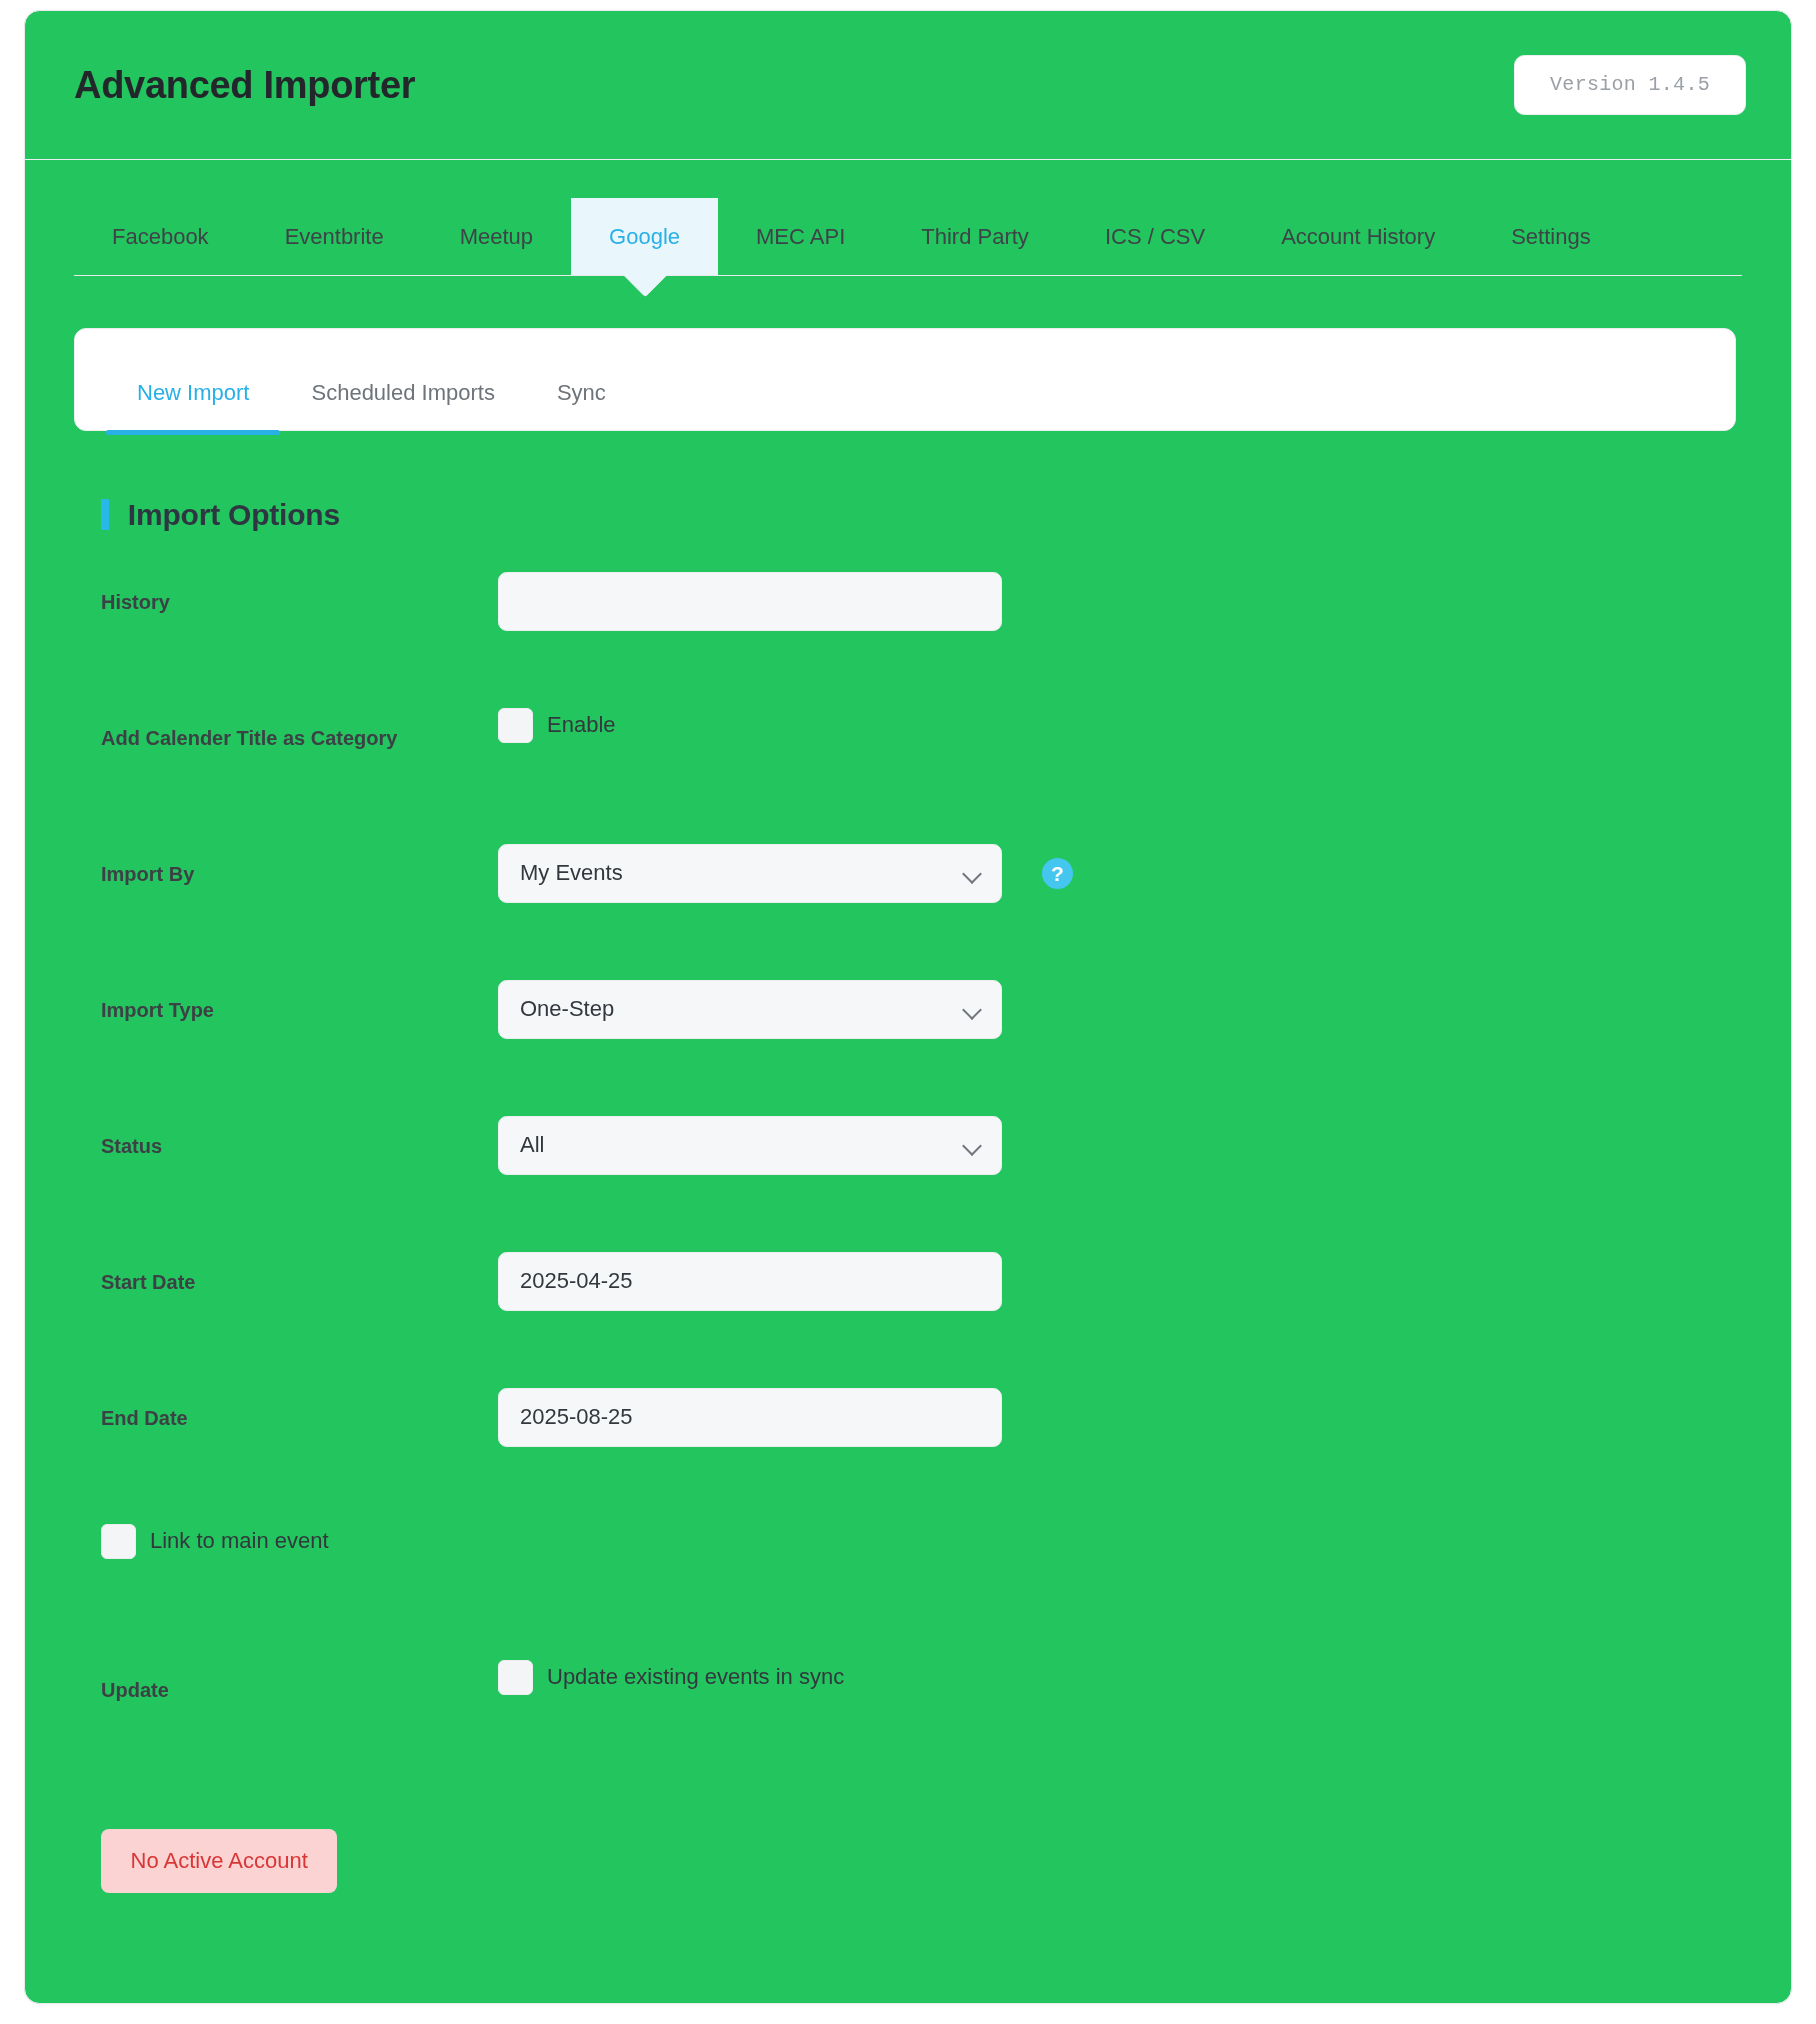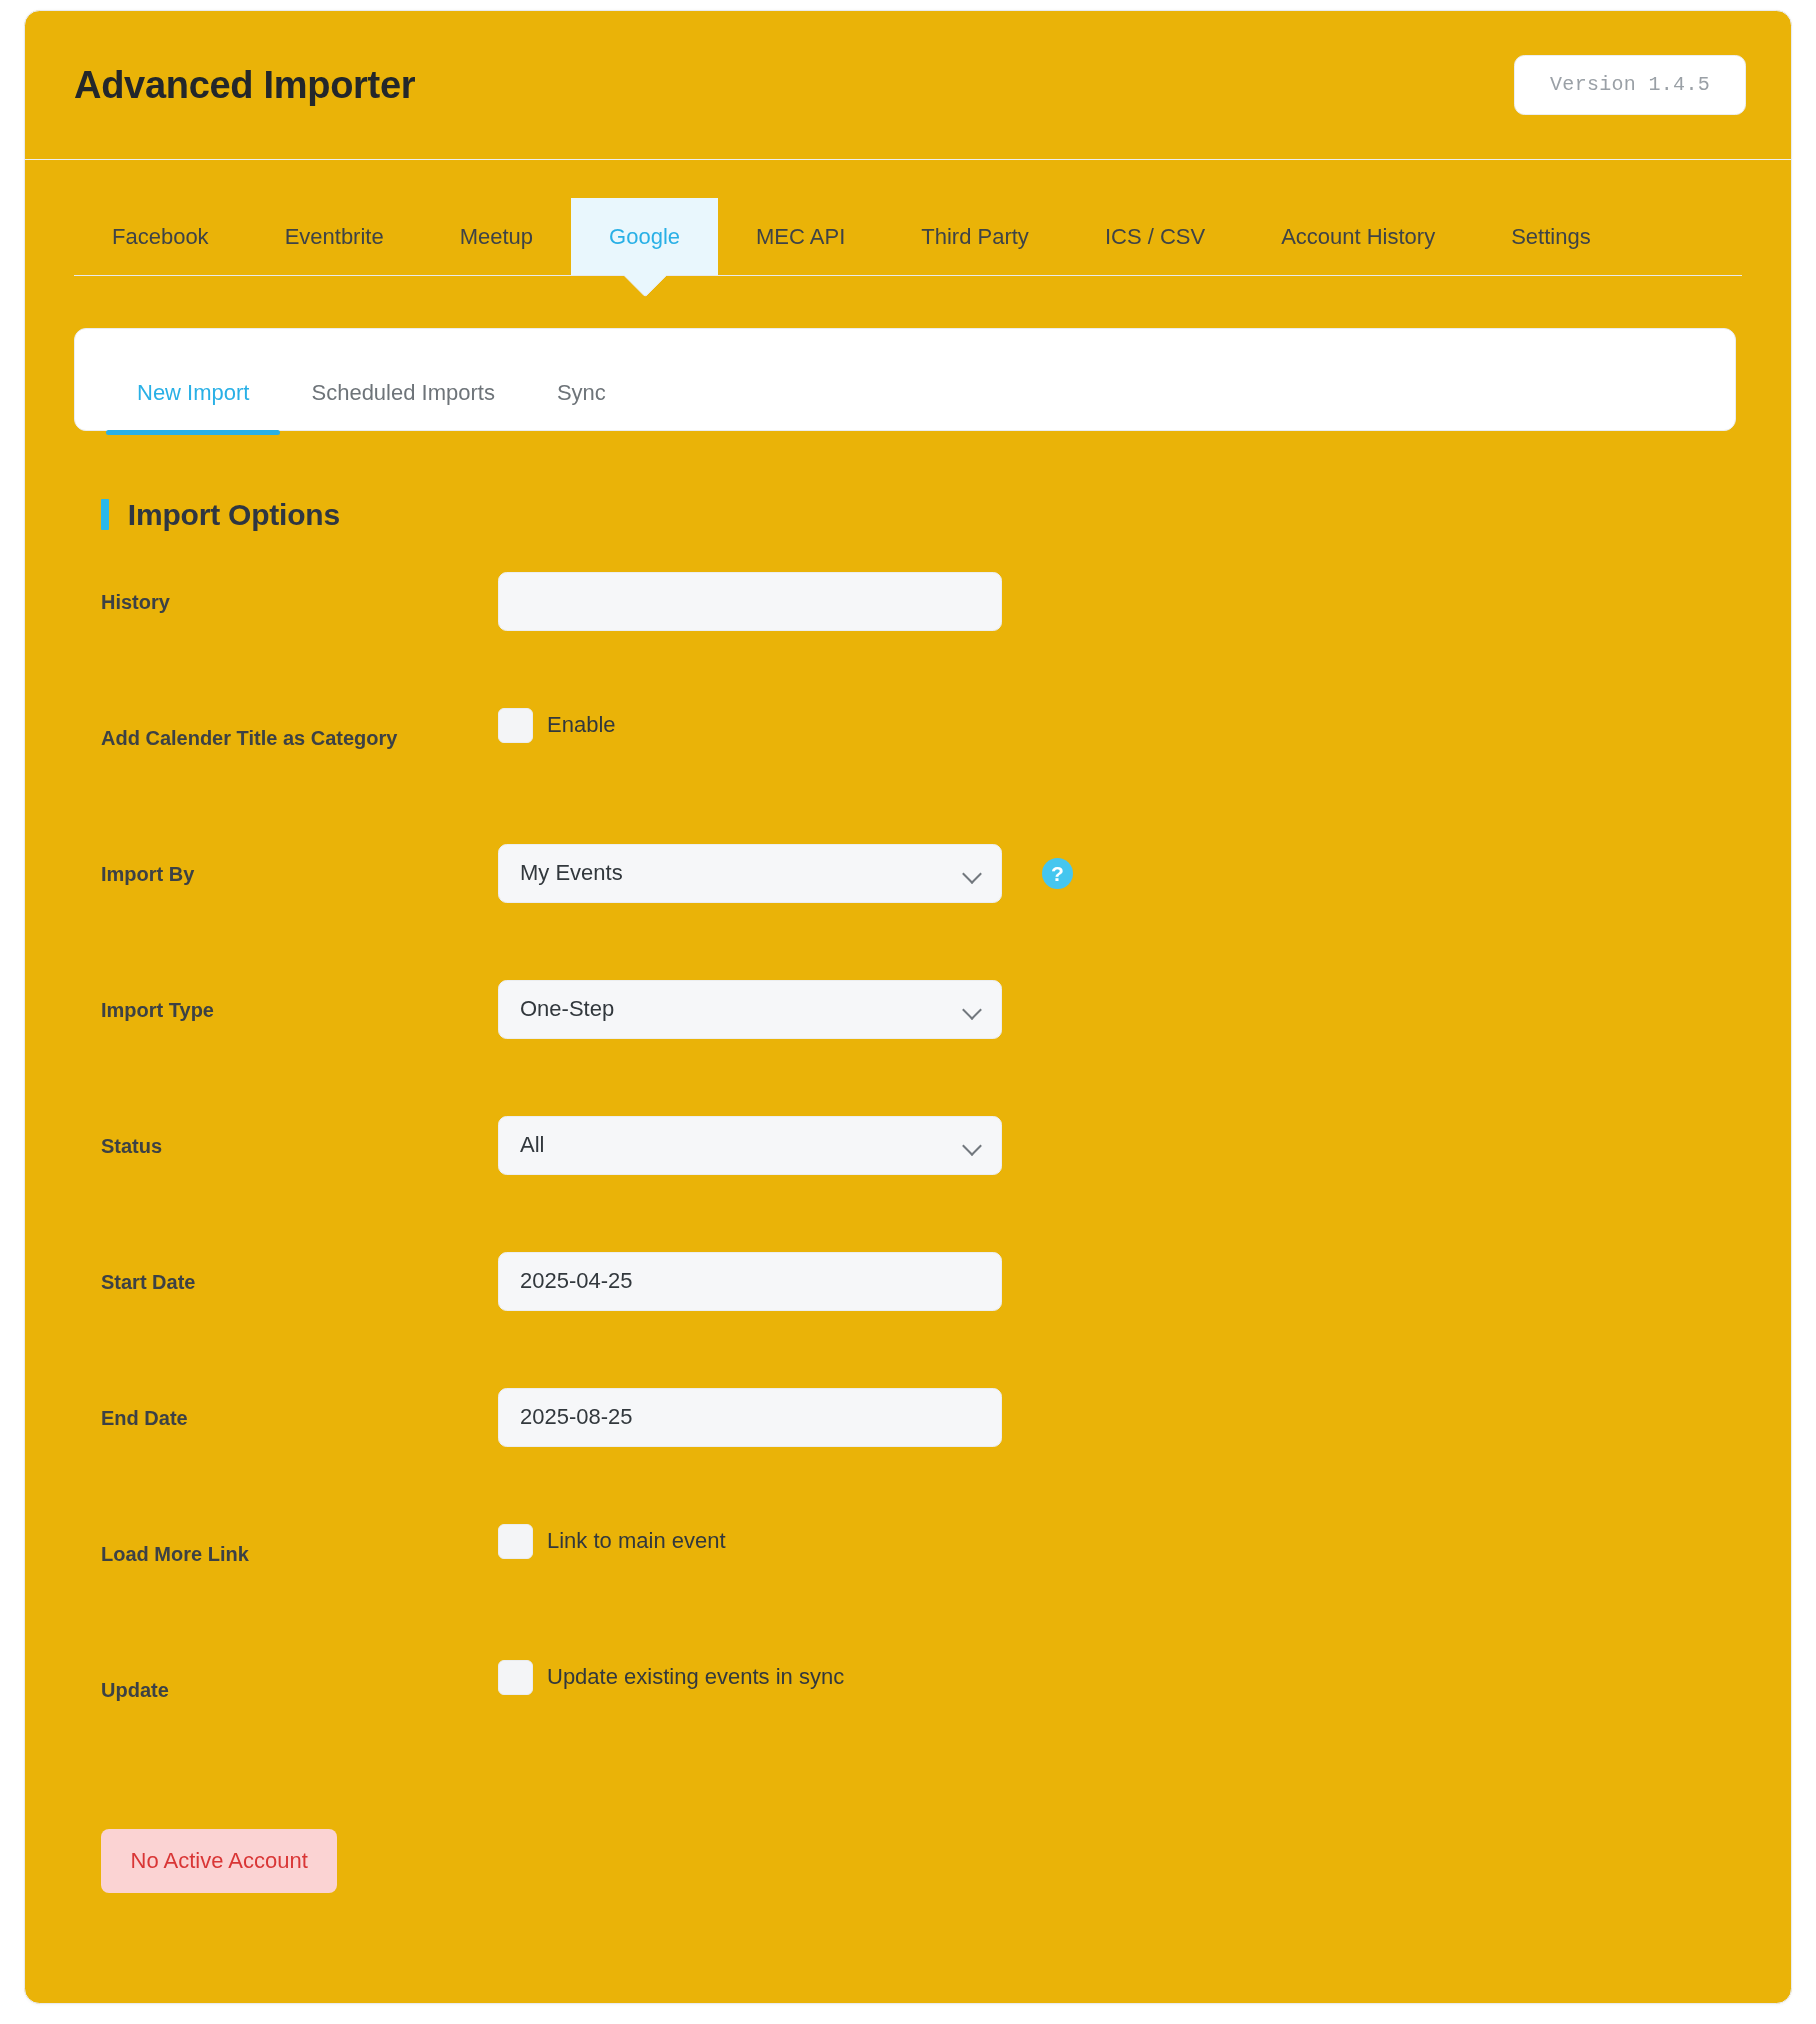--- a/index.html
+++ b/index.html
@@ -18,21 +18,21 @@
     width: 1816px;
     height: 2025px;
     background: #ffffff;
     padding: 10.4px 24px 0 24px;
   }
 
   .card {
     position: relative;
     width: 1768px;
     height: 1994px;
-    background: #eab308;
+    background: #22c55e;
     border: 0.9px solid #e9ebee;
     border-radius: 15.6px;
     box-shadow: 0 0.9px 2.6px rgba(16,24,40,.04);
     overflow: visible;
   }
 
   
   .card-header {
     position: relative;
     height: 149px;
@@ -403,21 +403,20 @@
       </div>
 
       <div class="row">
         <div class="row-label">End Date</div>
         <div class="row-control">
           <div class="field">2025-08-25</div>
         </div>
       </div>
 
       <div class="row">
-        <div class="row-label">Load More Link</div>
         <div class="check-wrap">
           <span class="checkbox"></span>
           <span class="check-label">Link to main event</span>
         </div>
       </div>
 
       <div class="row">
         <div class="row-label">Update</div>
         <div class="check-wrap">
           <span class="checkbox"></span>

